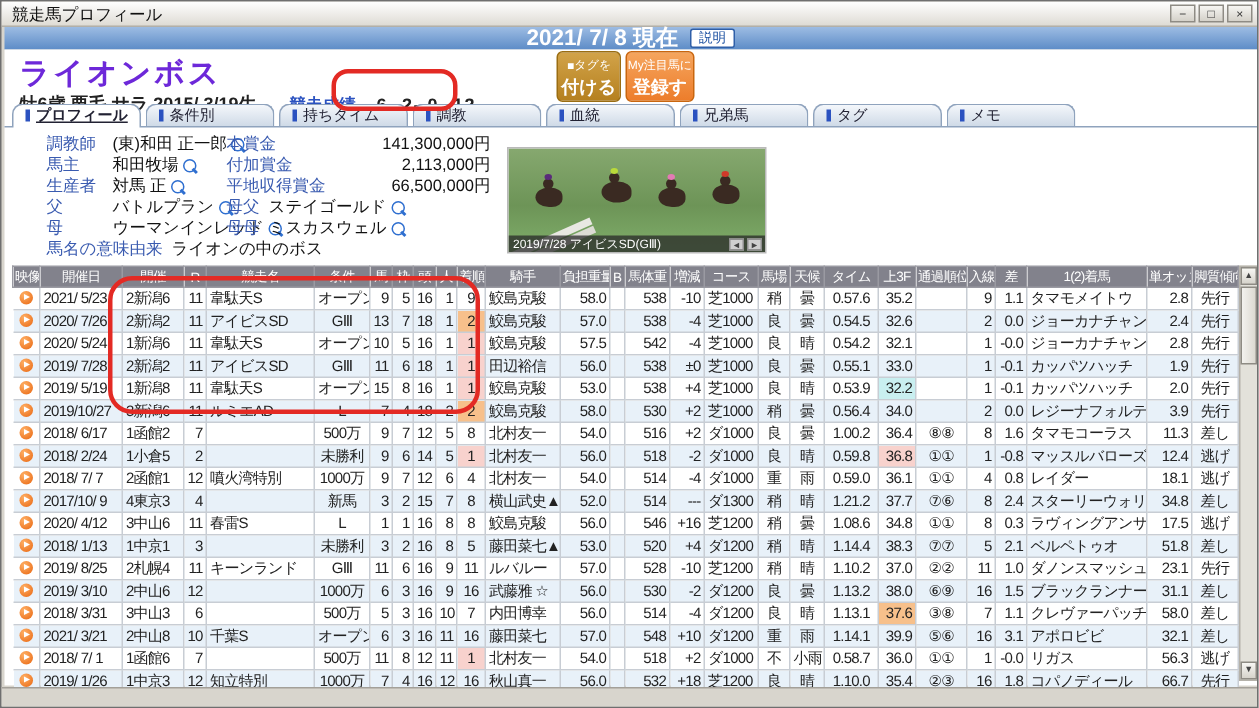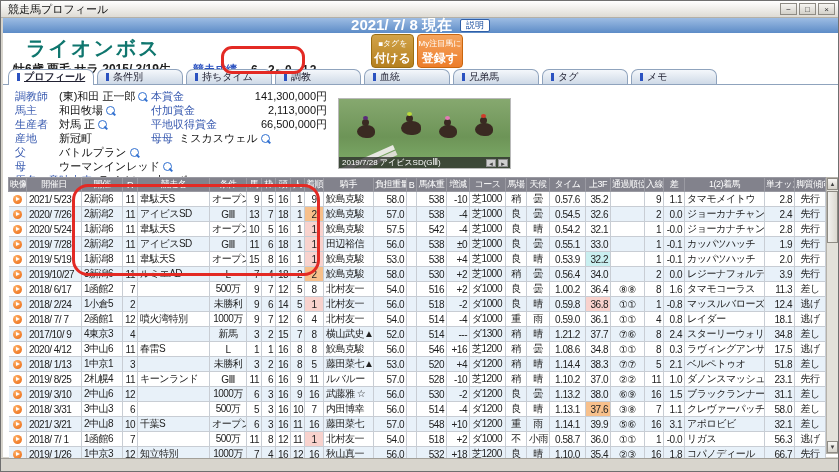--- a/index.html
+++ b/index.html
@@ -11,21 +11,21 @@
   .winbtns{position:absolute;right:3px;top:2px;display:flex;gap:2px;}
   .winbtn{width:17px;height:12px;background:linear-gradient(180deg,#f6f5f2,#d4d1c9);border:1px solid #8e8b84;font-size:8px;line-height:11px;text-align:center;color:#333;box-sizing:border-box;}
 
   .datebar{position:absolute;left:2px;top:17px;width:835px;height:15px;background:linear-gradient(180deg,#9dbce3,#5d8cc7);display:flex;align-items:center;justify-content:center;gap:8px;}
   .datebar .dtext{color:#fff;font-size:15px;font-weight:bold;}
   .btn-expl{background:#ffffff;color:#1a4fa0;font-size:9px;font-weight:normal;border:1px solid #2f5fa8;border-radius:2px;padding:0 5px;height:11px;line-height:11px;}
 
   .main{position:absolute;left:2px;top:32px;width:835px;height:424px;background:#ffffff;}
 
   
-  .hname{position:absolute;left:25px;top:34px;font-size:20px;font-weight:bold;color:#0f766e;letter-spacing:2px;}
+  .hname{position:absolute;left:12px;top:34px;font-size:20px;font-weight:bold;color:#6d28d9;letter-spacing:2px;}
   .hsub{position:absolute;left:12px;top:60px;font-size:12px;font-weight:bold;color:#222;display:flex;align-items:center;}
   .hsub .reclabel{color:#2b52c0;font-size:11px;margin-left:22px;}
   .hsub .recnums{margin-left:14px;font-size:12px;letter-spacing:1px;}
 
   .actbtn{position:absolute;top:33px;height:34px;border-radius:4px;color:#fff;text-align:center;box-sizing:border-box;cursor:pointer;}
   .btn-tag{left:370px;width:43px;background:linear-gradient(180deg,#d2a349,#b5801f);border:1px solid #9a6d12;}
   .btn-my{left:416px;width:46px;background:linear-gradient(180deg,#f5a55e,#ed7d2b);border:1px solid #c9660f;}
   .actbtn .l1{display:block;font-size:8px;margin-top:3px;}
   .actbtn .l2{display:block;font-size:12px;font-weight:bold;margin-top:1px;}
   .tagglyph{display:inline-block;transform:rotate(45deg);font-size:7px;}
@@ -33,21 +33,21 @@
   
   .tabbar{position:absolute;left:7px;top:68px;height:16px;display:flex;}
   .tab{width:86px;height:15px;margin-right:3px;border:1px solid #8fa3bd;border-bottom:none;border-radius:7px 7px 0 0;background:linear-gradient(180deg,#f4f7fb,#cfdae7);font-size:10px;color:#223;display:flex;align-items:center;padding-left:8px;box-sizing:border-box;cursor:pointer;}
   .tab.active{background:#ffffff;font-weight:bold;text-decoration:underline;}
   .tab .tmark{display:inline-block;width:3px;height:8px;background:#2b52c0;margin-right:4px;}
   .tabline{position:absolute;left:2px;top:83px;width:835px;height:1px;background:#8fa3bd;}
   .tabcover{position:absolute;left:8px;top:83px;width:84px;height:2px;background:#ffffff;}
 
   
   .prof{position:absolute;top:88px;font-size:11px;line-height:14px;}
-  .prof-left{left:14px;width:322px;}
+  .prof-left{left:30px;width:322px;}
   .prof-right{left:150px;width:176px;}
   .prow{display:flex;height:14px;align-items:center;white-space:nowrap;}
   .plabel{color:#3a5bb0;margin-right:6px;}
   .plabel.fixed{width:40px;margin-right:4px;}
   .plabel.moneyl{width:74px;margin-right:0;}
   .pvalue{color:#111;}
   .pvalue.money{flex:1;text-align:right;}
   .mag{display:inline-block;width:7px;height:7px;border:1.5px solid #2f6fd0;border-radius:50%;position:relative;margin-left:3px;vertical-align:middle;cursor:pointer;}
   .mag::after{content:"";position:absolute;width:4px;height:1.5px;background:#2f6fd0;left:5px;top:6px;transform:rotate(45deg);}
 
@@ -173,24 +173,20 @@
         <span class="plabel fixed">馬主</span>
         <span class="pvalue">和田牧場</span>
         <span class="mag"></span>
       </div>
       <div class="prow">
         <span class="plabel fixed">生産者</span>
         <span class="pvalue">対馬 正</span>
         <span class="mag"></span>
       </div>
       <div class="prow">
-        <span class="plabel fixed">産地</span>
-        <span class="pvalue">新冠町</span>
-      </div>
-      <div class="prow">
         <span class="plabel fixed">父</span>
         <span class="pvalue">バトルプラン</span>
         <span class="mag"></span>
       </div>
       <div class="prow">
         <span class="plabel fixed">母</span>
         <span class="pvalue">ウーマンインレッド</span>
         <span class="mag"></span>
       </div>
       <div class="prow">
@@ -203,20 +199,25 @@
         <span class="plabel moneyl">本賞金</span>
         <span class="pvalue money">141,300,000円</span>
       </div>
       <div class="prow">
         <span class="plabel moneyl">付加賞金</span>
         <span class="pvalue money">2,113,000円</span>
       </div>
       <div class="prow">
         <span class="plabel moneyl">平地収得賞金</span>
         <span class="pvalue money">66,500,000円</span>
+      </div>
+      <div class="prow">
+        <span class="plabel">母父</span>
+        <span class="pvalue">ステイゴールド</span>
+        <span class="mag"></span>
       </div>
       <div class="prow">
         <span class="plabel">母母</span>
         <span class="pvalue">ミスカスウェル</span>
         <span class="mag"></span>
       </div>
     </div>
 
   <div class="photo">
     <div class="horse" style="left:18px;top:26px;">

